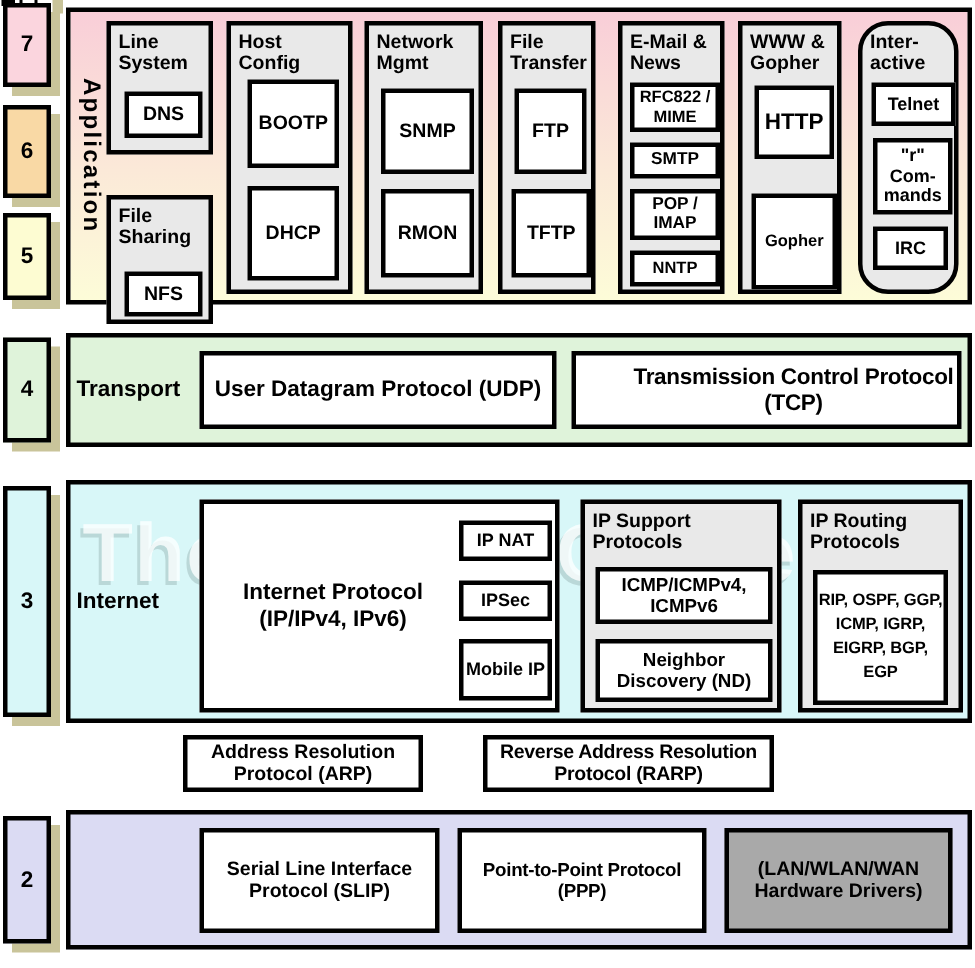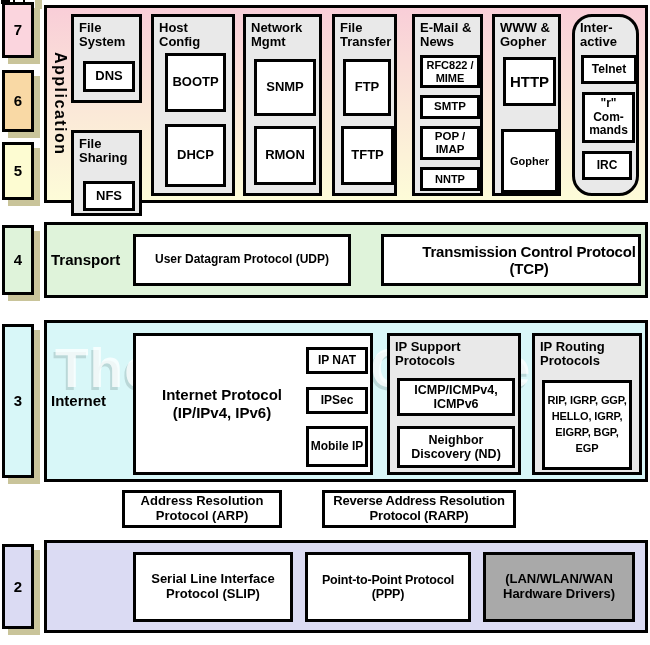--- a/index.html
+++ b/index.html
@@ -50,21 +50,21 @@
   #p-smtp{left:5px;top:78px;width:60px;height:24px;font-size:11.5px;}
   #p-pop{left:5px;top:109px;width:60px;height:34px;font-size:11.5px;}
   #p-nntp{left:5px;top:150px;width:60px;height:24px;font-size:11px;}
   #p-http{left:8px;top:40px;width:53px;height:49px;font-size:15px;}
   #p-gopher{left:6px;top:112px;width:57px;height:64px;font-size:11px;}
   #p-telnet{left:6px;top:38px;width:56px;height:29px;font-size:12px;}
   #p-rcmd{left:7px;top:75px;width:53px;height:51px;font-size:12px;}
   #p-irc{left:7px;top:134px;width:50px;height:29px;font-size:12px;}
   
   #transport .laylab{top:0;height:70px;}
-  #p-udp{left:86px;top:9px;width:218px;height:52px;font-size:12px;}
+  #p-udp{left:86px;top:9px;width:238px;height:52px;font-size:15px;}
   #p-tcp{left:334px;top:9px;width:260px;height:52px;font-size:15px;letter-spacing:-0.2px;padding-left:36px;}
   
   #internet .laylab{top:0;height:156px;}
   #ipbox{left:86px;top:10px;width:240px;height:142px;}
   #ip-title{left:6px;top:0;width:160px;height:136px;display:flex;align-items:center;justify-content:center;
             text-align:center;font-size:15px;line-height:1.2;}
   #p-nat{left:170px;top:11px;width:62px;height:27px;font-size:12px;}
   #p-ipsec{left:170px;top:51px;width:62px;height:27px;font-size:12px;}
   #p-mobile{left:170px;top:90px;width:62px;height:41px;font-size:12px;}
   #support{left:340px;top:10px;width:134px;height:142px;}
@@ -100,21 +100,21 @@
   <div class="abs bx num" id="n6">6</div>
   <div class="abs bx num" id="n5">5</div>
   <div class="abs bx num" id="n4">4</div>
   <div class="abs bx num" id="n3">3</div>
   <div class="abs bx num" id="n2">2</div>
 
   <div class="abs bx" id="app" style="display:block;">
     <div class="abs" id="app-label">Application</div>
 
     <div class="abs bx grp" id="g0" style="display:block;">
-      <div class="glabel">File System</div>
+      <div class="glabel">Line System</div>
       <div class="abs bx wht p" id="p-dns">DNS</div>
     </div>
 
     <div class="abs bx grp" id="g1" style="display:block;margin-top:20px;">
       <div class="glabel">File Sharing</div>
       <div class="abs bx wht p" id="p-nfs">NFS</div>
     </div>
 
     <div class="abs bx grp g" id="g2" style="display:block;">
       <div class="glabel">Host Config</div>
@@ -174,21 +174,21 @@
     </div>
 
     <div class="abs bx grp z1" id="support" style="display:block;">
       <div class="glabel2">IP Support Protocols</div>
       <div class="abs bx wht" id="p-icmp">ICMP/ICMPv4, ICMPv6</div>
       <div class="abs bx wht" id="p-nd">Neighbor Discovery (ND)</div>
     </div>
 
     <div class="abs bx grp z1" id="routing" style="display:block;">
       <div class="glabel2">IP Routing Protocols</div>
-      <div class="abs bx wht" id="p-route">RIP, IGRP, GGP, HELLO, IGRP, EIGRP, BGP, EGP</div>
+      <div class="abs bx wht" id="p-route">RIP, OSPF, GGP, ICMP, IGRP, EIGRP, BGP, EGP</div>
     </div>
   </div>
 
   <div class="abs bx wht" id="p-arp">Address Resolution Protocol (ARP)</div>
   <div class="abs bx wht" id="p-rarp">Reverse Address Resolution Protocol (RARP)</div>
 
   <div class="abs bx" id="netif" style="display:block;">
     <div class="abs bx wht" id="p-slip">Serial Line Interface Protocol (SLIP)</div>
     <div class="abs bx wht" id="p-ppp">Point-to-Point Protocol (PPP)</div>
     <div class="abs bx" id="p-hw">(LAN/WLAN/WAN Hardware Drivers)</div>

